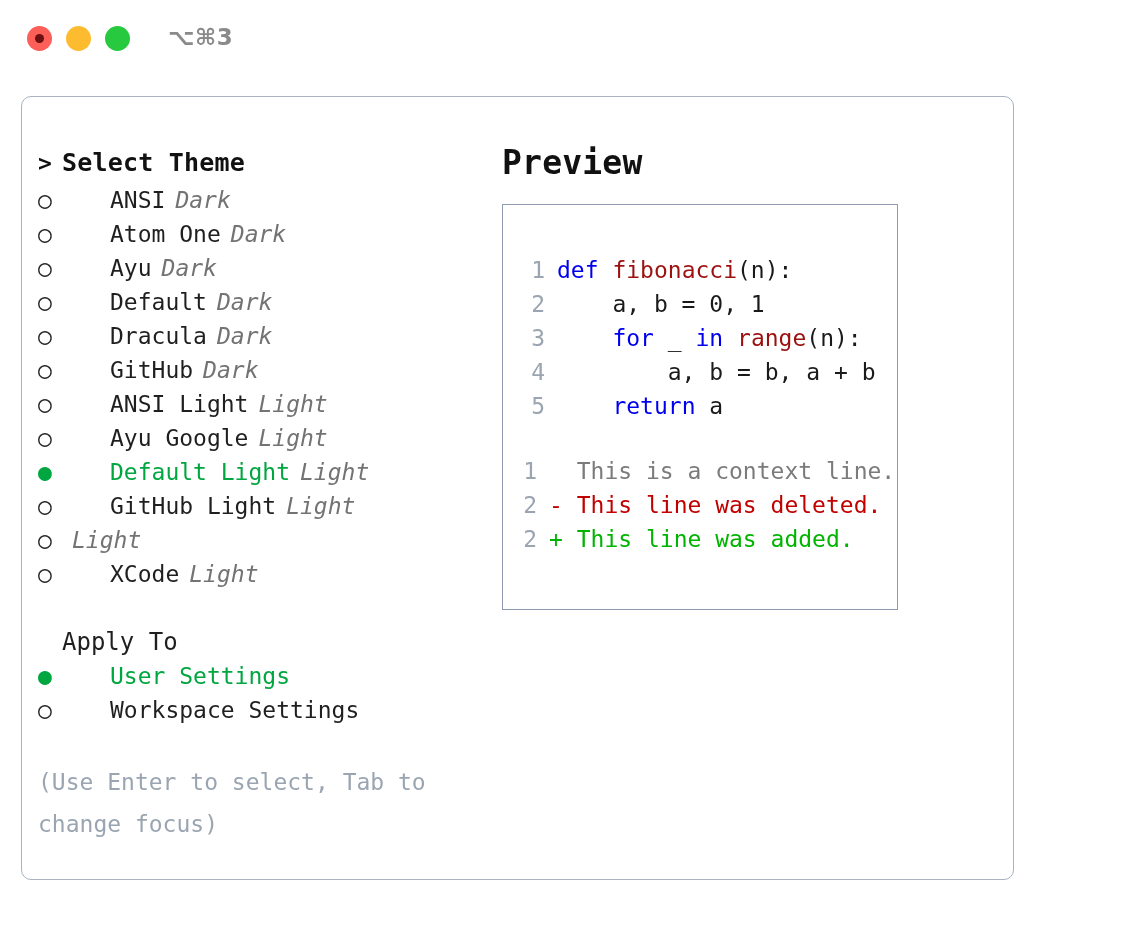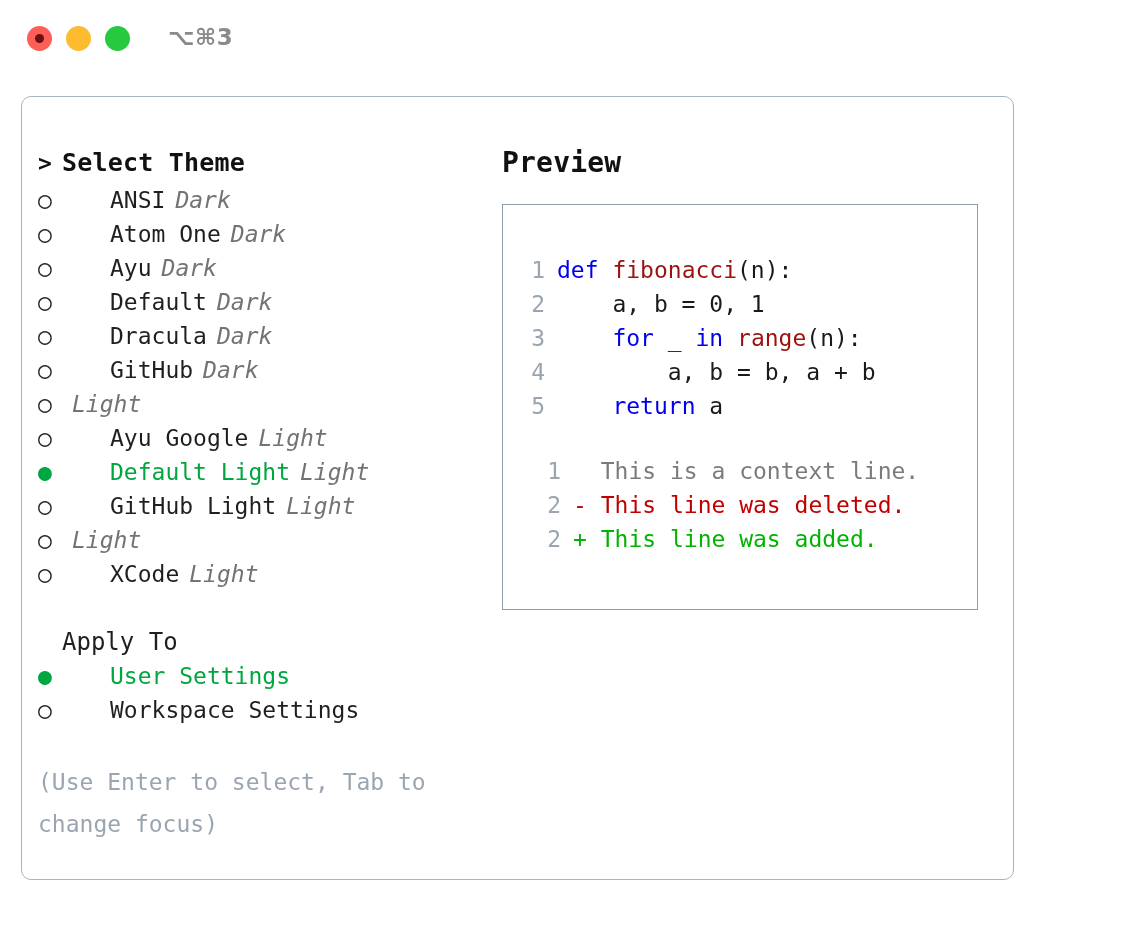--- a/index.html
+++ b/index.html
@@ -147,29 +147,29 @@
   }
 
   
   #right-pane {
     position: absolute;
     left: 480px;
     top: 46px;
     width: 490px;
   }
   #preview-title {
-    font-size: 28px;
+    font-size: 33px;
     font-weight: 700;
     color: #111111;
     line-height: 40px;
     letter-spacing: 0.2px;
   }
   #preview-box {
     margin-top: 21px;
-    width: 476px;
+    width: 396px;
     height: 406px;
     border: 1.6px solid #8e9bb0;
     box-sizing: border-box;
     background: #ffffff;
     position: relative;
   }
   #code-area {
     position: absolute;
     left: 18px;
     top: 48px;
@@ -188,21 +188,21 @@
     text-align: right;
     color: #9aa5b1;
     margin-right: 12px;
   }
   .kw  { color: #0000ee; }
   .fn  { color: #9c1010; }
   .pl  { color: #1a1a1a; }
 
   #diff-area {
     position: absolute;
-    left: 34px;
+    left: 10px;
     top: 249px;
     right: 8px;
   }
   .diff-ctx { color: #7b7b7b; }
   .diff-del { color: #c10000; }
   .diff-add { color: #00b400; }
 </style>
 </head>
 <body>
 
@@ -252,20 +252,21 @@
             <span class="rowlabel">Dracula</span>
             <span class="rowtag">Dark</span>
           </div>
           <div class="row">
             <span class="bullet bullet-empty">○</span>
             <span class="rowlabel">GitHub</span>
             <span class="rowtag">Dark</span>
           </div>
           <div class="row">
             <span class="bullet bullet-empty">○</span>
+            <span class="rowlabel">ANSI Light</span>
             <span class="rowtag">Light</span>
           </div>
           <div class="row">
             <span class="bullet bullet-empty">○</span>
             <span class="rowlabel">Ayu Google</span>
             <span class="rowtag">Light</span>
           </div>
           <div class="row">
             <span class="bullet bullet-full">●</span>
             <span class="rowlabel selected">Default Light</span>

